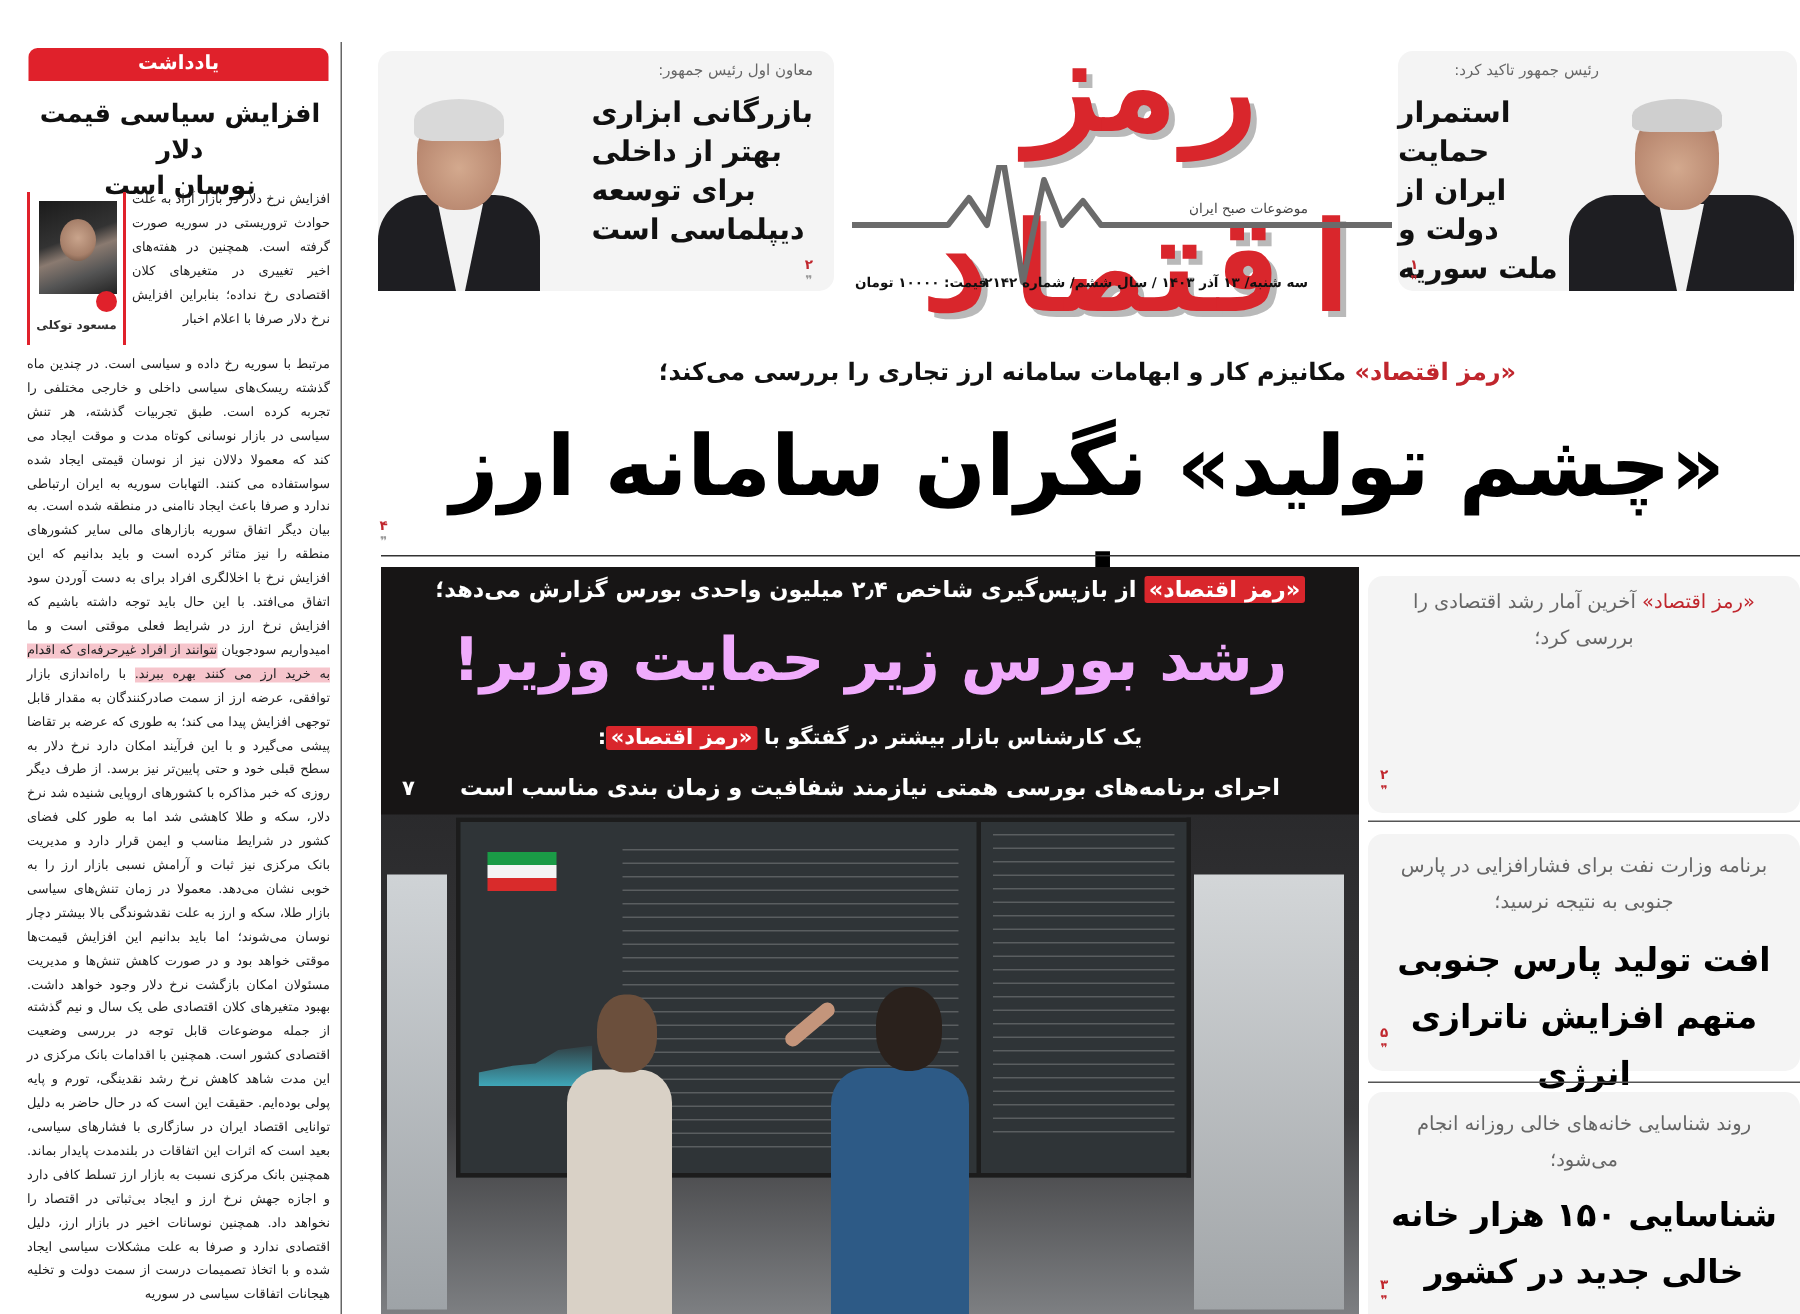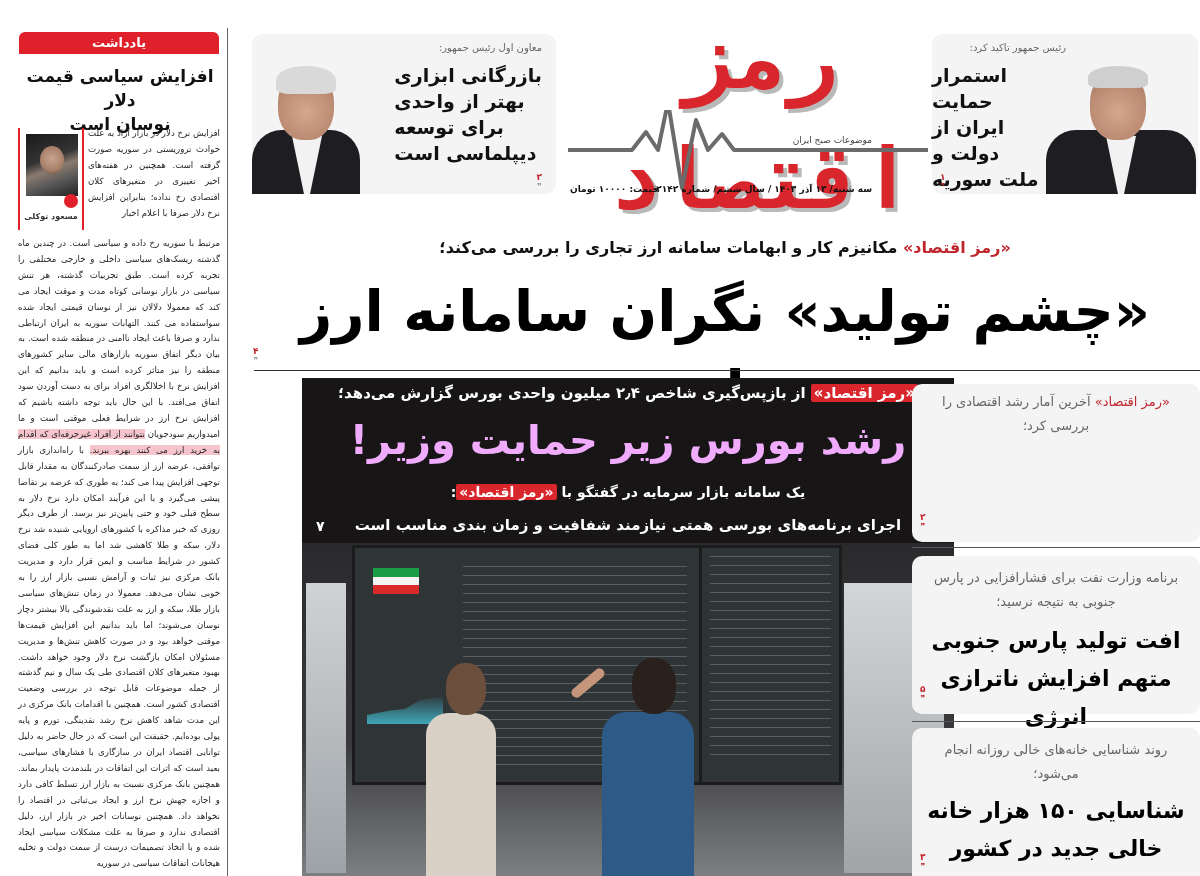--- a/index.html
+++ b/index.html
@@ -50,21 +50,21 @@
   .price-line { position: absolute; left: 8px; top: 184px; font-size: 9px; font-weight: bold; color: #111; }
 
   
   .lead-kicker { position: absolute; left: 250px; top: 238px; width: 950px; text-align: center; font-size: 16px; font-weight: bold; color: #111; }
   .red-text { color: #c0262d; }
   .lead-headline { position: absolute; left: 250px; top: 272px; width: 950px; text-align: center; font-size: 56px; font-weight: bold; line-height: 80px; color: #000; letter-spacing: -1px; }
   .lead-ref { left: 253px; top: 346px; }
   .h-rule { position: absolute; left: 254px; top: 370px; width: 946px; height: 1px; background: #333; }
 
   
-  .photo-story { position: absolute; left: 254px; top: 378px; width: 652px; height: 498px; background: #171515; overflow: hidden; margin-left: 48px; }
+  .photo-story { position: absolute; left: 254px; top: 378px; width: 652px; height: 498px; background: #171515; overflow: hidden; }
   .ps-kicker { position: absolute; top: 6px; width: 100%; text-align: center; color: #fff; font-size: 15px; font-weight: bold; }
   .red-tag { background: #d9262c; color: #fff; padding: 0 3px; border-radius: 2px; }
   .ps-headline { position: absolute; top: 32px; width: 100%; text-align: center; color: #f0abfc; font-size: 40px; font-weight: bold; line-height: 60px; }
   .ps-sub1 { position: absolute; top: 106px; width: 100%; text-align: center; color: #fff; font-size: 14px; font-weight: bold; }
   .ps-sub2 { position: absolute; top: 138px; width: 100%; text-align: center; color: #fff; font-size: 15px; font-weight: bold; }
   .ps-ref { position: absolute; left: 14px; top: 140px; color: #fff; font-size: 14px; font-weight: bold; }
   .scene { position: absolute; left: 0; top: 165px; width: 652px; height: 333px; background: linear-gradient(180deg, #2a2a2c 0%, #3a3a3c 60%, #7d7f82 100%); }
   .glass-left { position: absolute; left: 4px; top: 40px; width: 40px; height: 290px; background: linear-gradient(180deg, #cfd3d6, #9ea3a7); }
   .glass-right { position: absolute; right: 10px; top: 40px; width: 100px; height: 290px; background: linear-gradient(180deg, #d3d6d8, #a1a5a8); }
   .board { position: absolute; left: 50px; top: 2px; width: 350px; height: 240px; background: #2f3437; border: 3px solid #1c1c1c; }
@@ -109,21 +109,21 @@
 <div class="top-box box-left">
   <div class="person-photo">
     <div class="suit"></div>
       <div class="shirt"></div>
       <div class="head"></div>
       <div class="hair"></div>
   </div>
   <div class="kicker" style="right:14px; top:8px;">معاون اول رئیس جمهور:</div>
   <div class="box-headline" style="right:14px; top:28px;">
     <div>بازرگانی ابزاری</div>
-    <div>بهتر از واحدی</div>
+    <div>بهتر از داخلی</div>
     <div>برای توسعه</div>
     <div>دیپلماسی است</div>
   </div>
   <div class="page-ref" style="right:14px; top:138px;"><span>۲</span><span class="q">❞</span></div>
 </div>
 
 <header class="masthead">
   <div class="logo">رمز اقتصاد</div>
   <svg class="ekg" viewBox="0 0 370 100">
     <polyline points="6,40 70,40 84,22 96,40 106,-8 120,78 134,10 146,40 160,24 172,40 366,40" fill="none" stroke="#6b6b6b" stroke-width="4" stroke-linejoin="round"></polyline>
@@ -155,21 +155,21 @@
 <h1 class="lead-headline">«چشم تولید» نگران سامانه ارز تجاری</h1>
 <div class="page-ref lead-ref"><span>۴</span><span class="q">❞</span></div>
 <div class="h-rule"></div>
 
 <article class="photo-story">
   <div class="ps-kicker">
     <span class="red-tag">«رمز اقتصاد»</span><span> از بازپس‌گیری شاخص ۲٫۴ میلیون واحدی بورس گزارش می‌دهد؛</span>
   </div>
   <div class="ps-headline">رشد بورس زیر حمایت وزیر!</div>
   <div class="ps-sub1">
-    <span>یک سامانه بازار سرمایه در گفتگو با </span><span class="red-tag">«رمز اقتصاد»</span><span>:</span>
+    <span>یک کارشناس بازار بیشتر در گفتگو با </span><span class="red-tag">«رمز اقتصاد»</span><span>:</span>
   </div>
   <div class="ps-sub2">اجرای برنامه‌های بورسی همتی نیازمند شفافیت و زمان بندی مناسب است</div>
   <div class="ps-ref">۷</div>
 
   <div class="scene">
     <div class="glass-left"></div>
     <div class="glass-right"></div>
     <div class="board">
       <div class="flag"></div>
       <div class="chart-area"></div>

